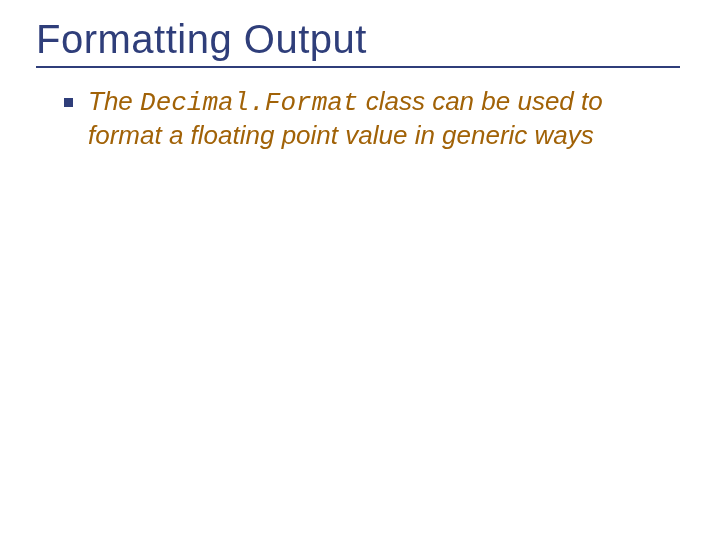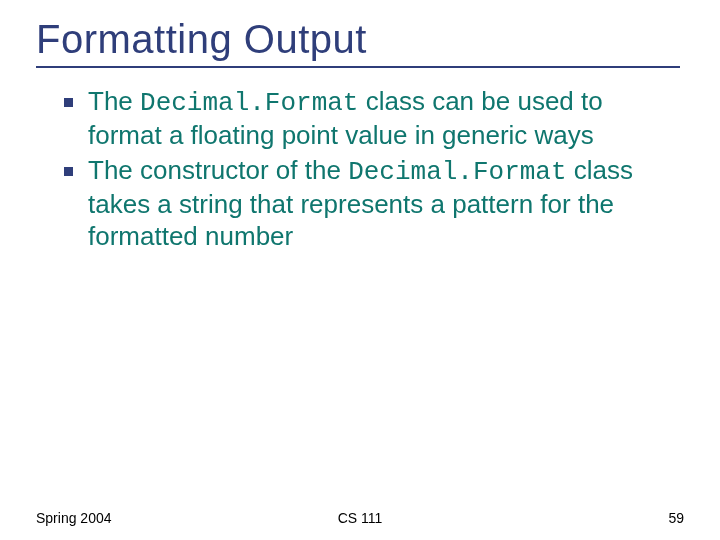--- a/index.html
+++ b/index.html
@@ -31,25 +31,26 @@
     border-top: 2px solid #2f3e7a;
     margin: 0 0 18px 0;
   }
   .bullets {
     list-style: none;
     margin: 0;
     padding: 0 0 0 28px;
   }
   .bullets li {
     position: relative;
-    color: #0f766e;
+    color: #a16207;
     font-size: 26px;
     line-height: 1.22;
     margin-bottom: 4px;
     padding-left: 24px;
+    font-style: italic;
   }
   .bullets li::before {
     content: "";
     position: absolute;
     left: 0;
     top: 12px;
     width: 9px;
     height: 9px;
     background: #2f3e7a;
   }
@@ -77,22 +78,14 @@
 </head>
 <body>
 
 <div class="slide">
   <h1 class="title">Formatting Output</h1>
   <hr class="rule">
   <ul class="bullets">
     <li>
       <span>The </span><span class="code">Decimal.Format</span><span> class can be used to format a floating point value in generic ways</span>
     </li>
-    <li>
-      <span>The constructor of the </span><span class="code">Decimal.Format</span><span> class takes a string that represents a pattern for the formatted number</span>
-    </li>
   </ul>
-  <div class="footer">
-    <span>Spring 2004</span>
-    <span class="center">CS 111</span>
-    <span>59</span>
-  </div>
 </div>
 
 </body></html>

